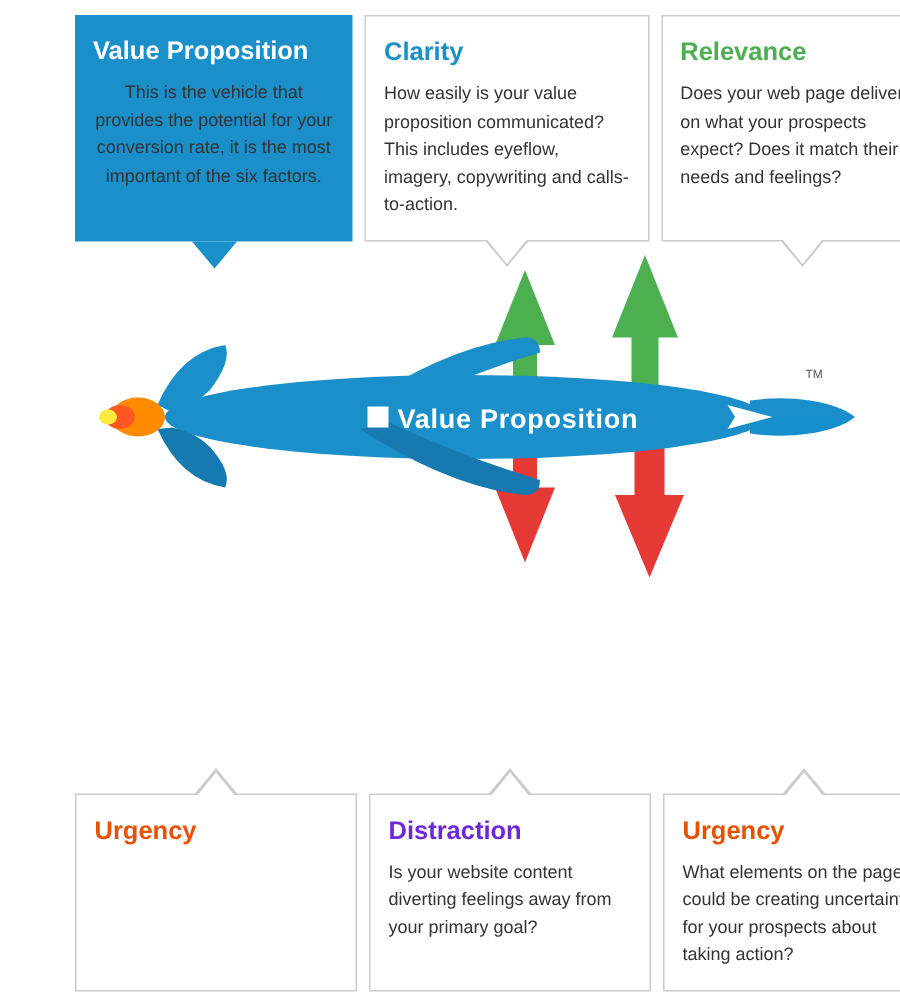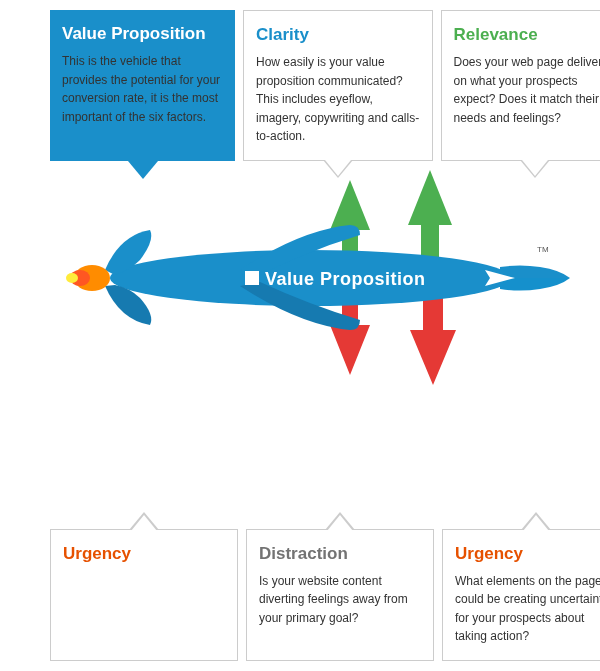--- a/index.html
+++ b/index.html
@@ -50,20 +50,21 @@
       font-size: 17px;
       font-weight: 900;
       color: #fff;
       margin-bottom: 8px;
     }
 
     .card-vp p {
       font-size: 12px;
       color: #fff;
       line-height: 1.5;
+      text-align: center;
     }
 
     .card-relevance {
       flex: 1;
       border: 1.5px solid #ccc;
     }
 
     .card-clarity {
       flex: 1;
       border: 1.5px solid #ccc;
@@ -119,21 +120,21 @@
       display: flex;
       position: absolute;
       bottom: 10px;
       left: 10px;
       right: 10px;
       gap: 8px;
       z-index: 10;
     }
 
     .card-urgency h2 { color: #e65100; }
-    .card-distraction h2 { color: #737373; }
+    .card-distraction h2 { color: #6d28d9; }
     .card-anxiety h2 { color: #e65100; }
 
     
     .card-urgency::after,
     .card-distraction::after,
     .card-anxiety::after {
       content: '';
       position: absolute;
       top: -18px;
       left: 50%;

